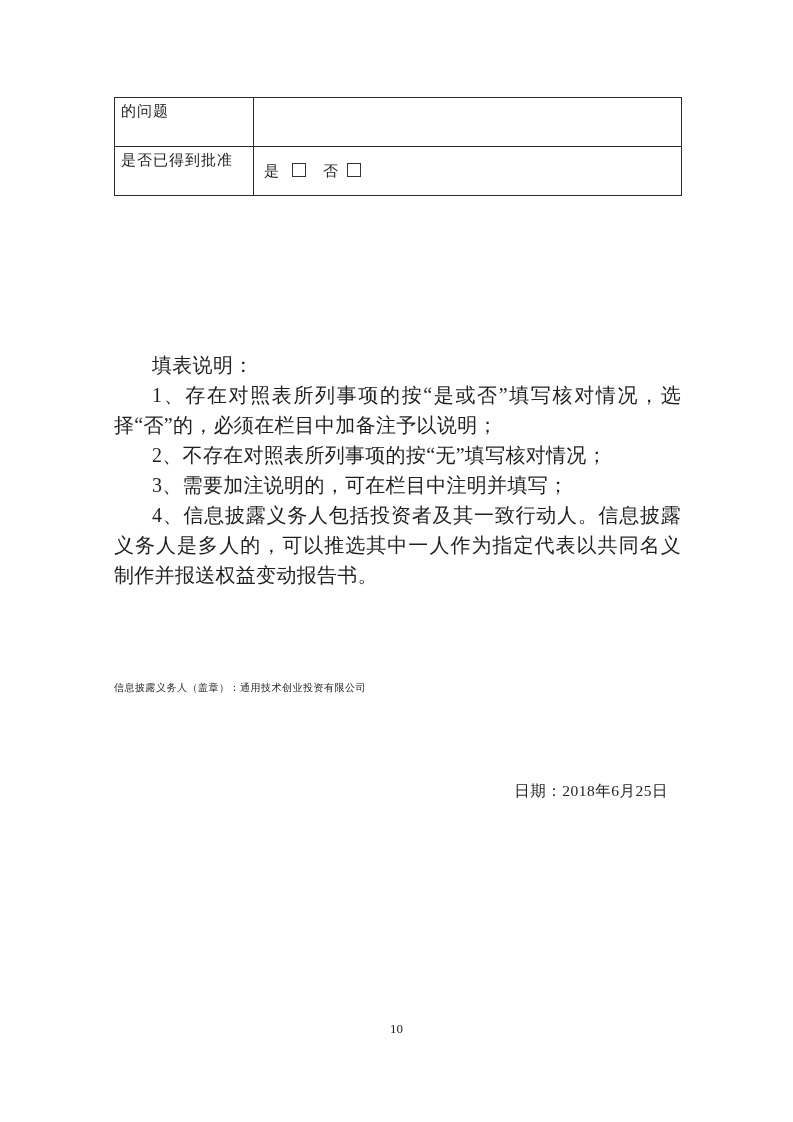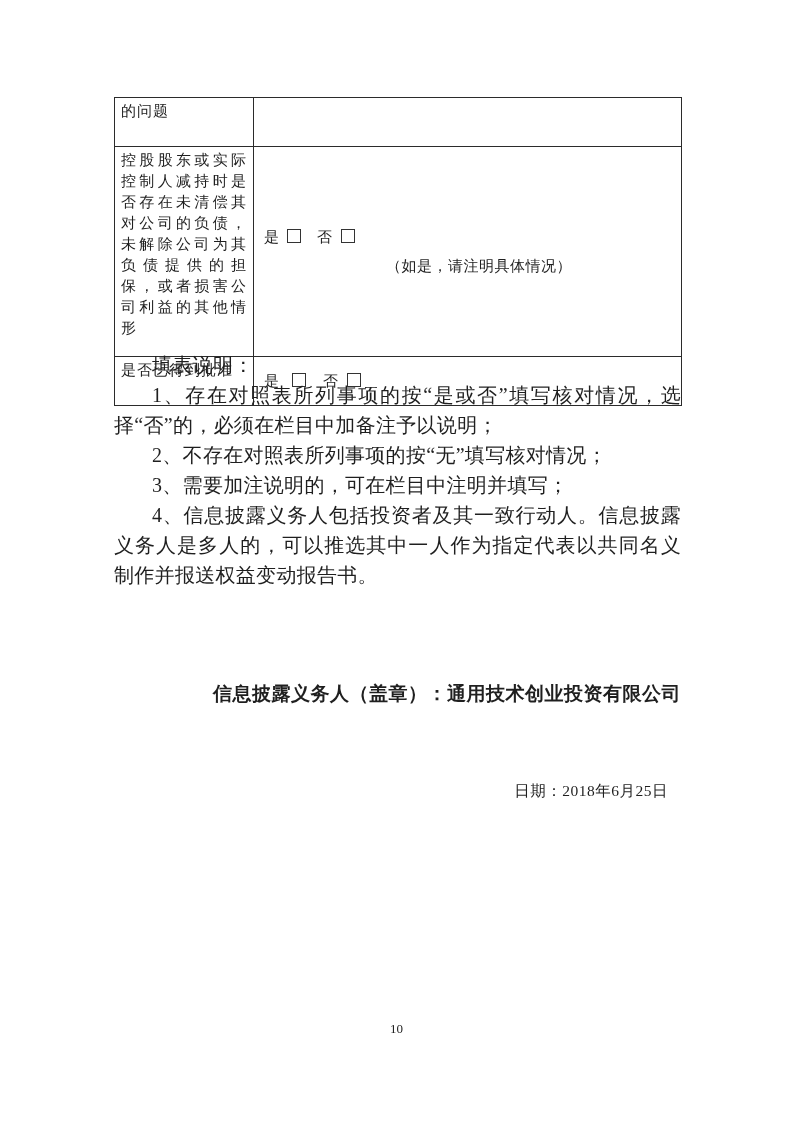--- a/index.html
+++ b/index.html
@@ -95,24 +95,22 @@
     text-justify: inter-character;
     letter-spacing: 0.3px;
   }
 
   
   .signature-line {
     position: absolute;
     left: 114px;
     top: 681px;
     width: 567px;
-    text-align: right;
-    font-size: 19px;
+    font-size: 10px;
     letter-spacing: 0.5px;
-    font-weight: bold;
   }
   .date-line {
     position: absolute;
     left: 108px;
     top: 781px;
     width: 567px;
     text-align: right;
     padding-right: 7px;
     box-sizing: border-box;
     font-size: 15.5px;
@@ -137,31 +135,20 @@
   <table class="form-table">
     <colgroup>
       <col style="width:139px">
       <col style="width:428px">
     </colgroup>
     <tbody>
         <tr class="row-1">
       <td class="cell-label">的问题</td>
       <td class="cell-value"></td>
     </tr>
-    <tr class="row-2">
-      <td class="cell-label">控股股东或实际控制人减持时是否存在未清偿其对公司的负债，未解除公司为其负债提供的担保，或者损害公司利益的其他情形</td>
-      <td class="cell-value">
-        <div class="yn-block">
-          <div class="yn-line">
-            <span>是</span><span class="checkbox cb-gap-a"></span><span class="cb-gap-b">否</span><span class="checkbox cb-gap-c"></span>
-          </div>
-          <div class="note-line">（如是，请注明具体情况）</div>
-        </div>
-      </td>
-    </tr>
     <tr class="row-4">
       <td class="cell-label">是否已得到批准</td>
       <td class="cell-value v-mid">
         <div class="yn-line wide">
           <span>是</span><span class="checkbox cb-gap-a"></span><span class="cb-gap-b">否</span><span class="checkbox cb-gap-c"></span>
         </div>
       </td>
     </tr>
   </tbody>
     </table>

